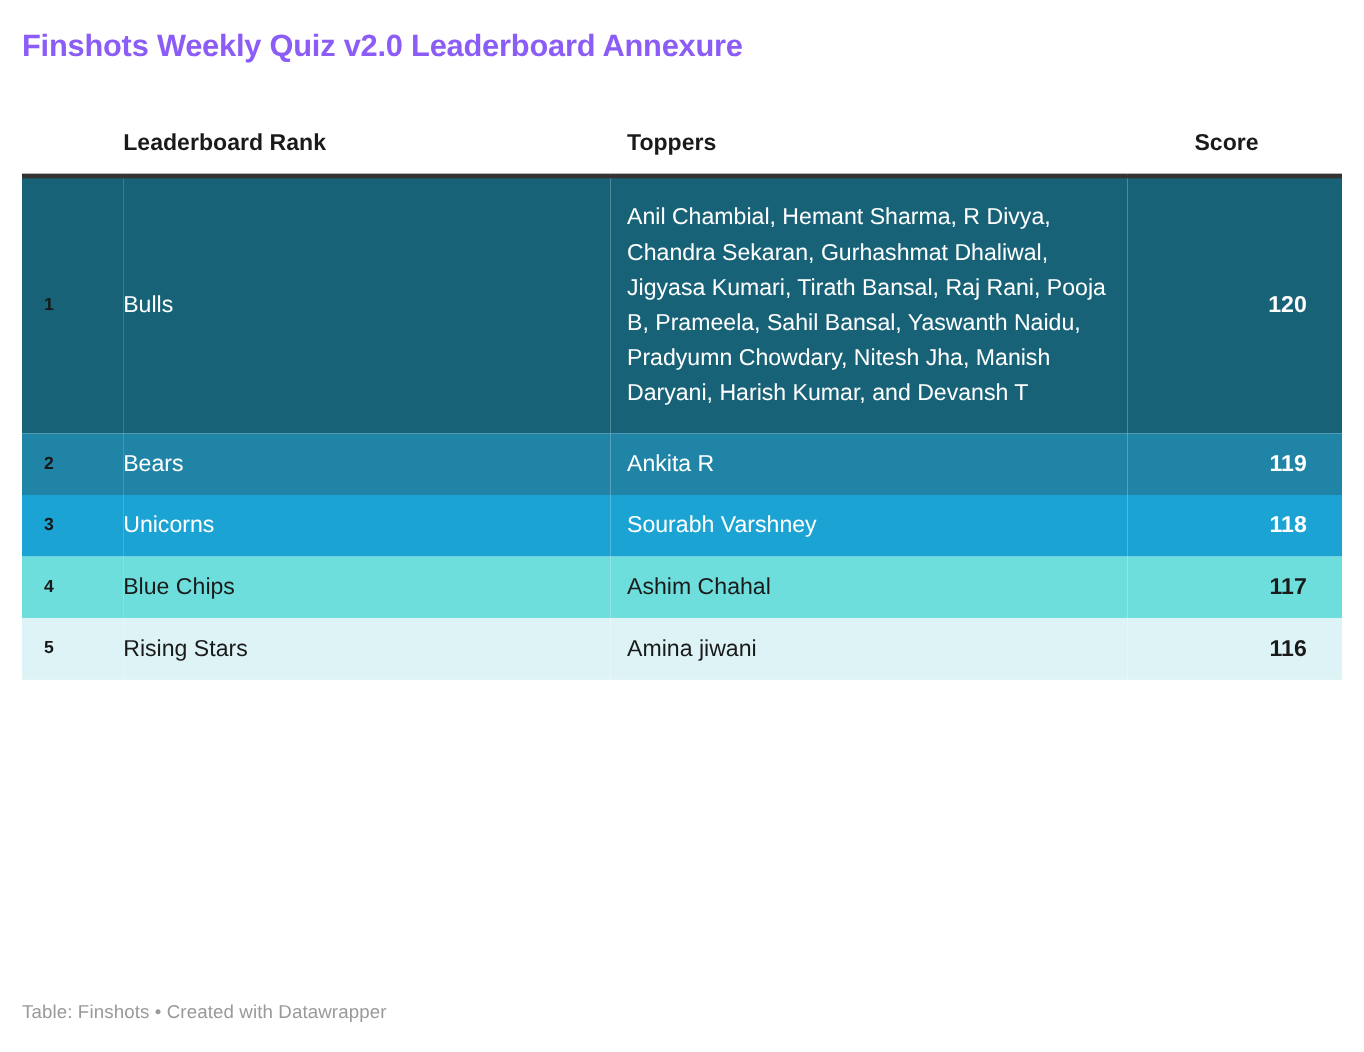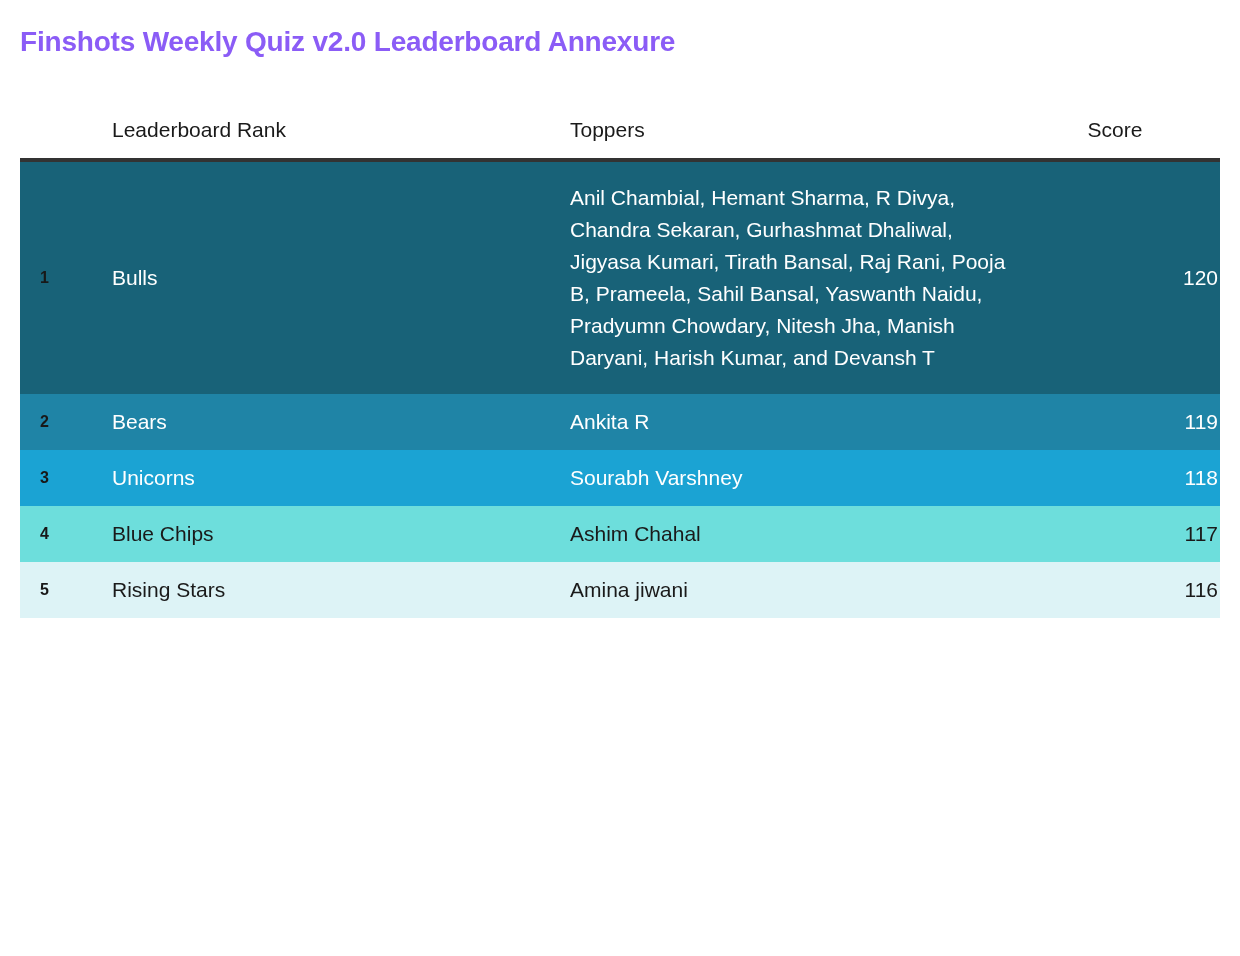--- a/index.html
+++ b/index.html
@@ -45,21 +45,21 @@
     table-layout: fixed;
   }
   
   col.c-rank  { width: 92px;  }
   col.c-team  { width: 443px; }
   col.c-top   { width: 470px; }
   col.c-score { width: 195px; }
 
   thead th {
     font-size: 21px;
-    font-weight: 400;
+    font-weight: 700;
     color: #1a1a1a;
     padding: 0 0 16px 0;
     vertical-align: bottom;
     background: #ffffff;
   }
   th.h-rank  { text-align: left; }
   th.h-team  { text-align: left; padding-left: 0; }
   th.h-top   { text-align: left; padding-left: 15px; margin-top: 39px; }
   th.h-score { text-align: center; padding-right: 15px; }
 
@@ -83,22 +83,23 @@
     padding-left: 0;
     margin-left: 20px;
   }
   td.d-top {
     text-align: left;
     padding-left: 15px;
     padding-right: 10px;
   }
   td.d-score {
     text-align: right;
-    padding-right: 2px;
+    padding-right: 32px;
     white-space: nowrap;
+    font-weight: bold;
   }
 
   
   tbody tr.light-text td.d-team,
   tbody tr.light-text td.d-top,
   tbody tr.light-text td.d-score { color: #ffffff; }
   tbody tr.dark-text td.d-team,
   tbody tr.dark-text td.d-top,
   tbody tr.dark-text td.d-score { color: #1a1a1a; }
 
@@ -165,14 +166,15 @@
           <tr class="dark-text" style="background: rgb(221, 243, 246);">
             <td class="d-rank">5</td>
             <td class="d-team">Rising Stars</td>
             <td class="d-top">Amina jiwani</td>
             <td class="d-score">116</td>
           </tr>
         </tbody>
     </table>
   </div>
 
+  <div class="footer">Table: Finshots • Created with Datawrapper</div>
 
 </div>
 
 </body></html>

